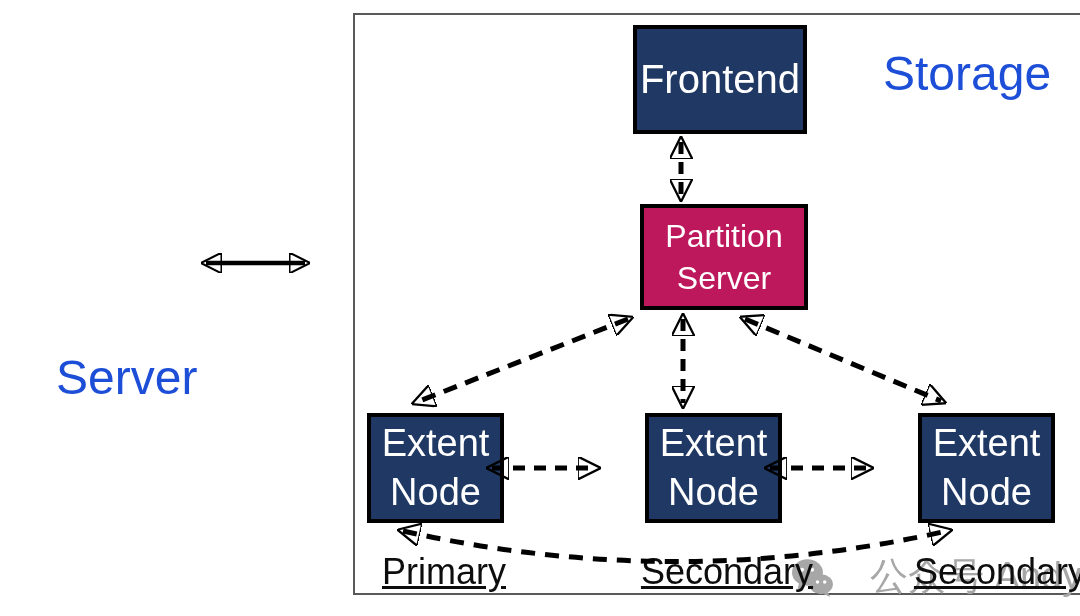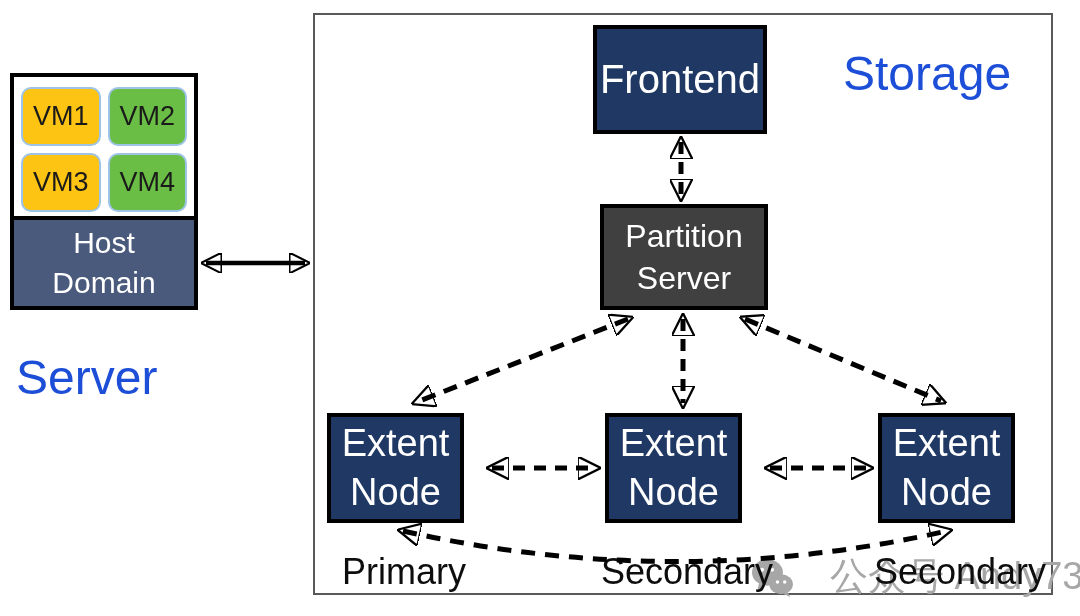--- a/index.html
+++ b/index.html
@@ -1,20 +1,20 @@
 <!DOCTYPE html>
 <html><head>
 <meta charset="utf-8">
 <style>
   html,body{margin:0;padding:0;background:#fff;}
   .canvas{
     position:relative;width:1080px;height:616px;background:#ffffff;
     font-family:"Liberation Sans", sans-serif;color:#111;overflow:hidden;
   }
-  .abs{position:absolute;}
+  .abs{position:absolute;margin-left:40px;}
   
   .compute-box{
     left:10px;top:73px;width:188px;height:237px;
     border:4px solid #000;box-sizing:border-box;background:#fff;z-index:2;
   }
   .vm-grid{
     position:absolute;left:0;top:0;right:0;height:143px;
     display:grid;grid-template-columns:1fr 1fr;grid-template-rows:1fr 1fr;
     gap:7px;padding:10px 7px 8px 7px;box-sizing:border-box;
   }
@@ -44,58 +44,48 @@
     color:#fff;text-align:center;white-space:pre-line;z-index:2;
   }
   .frontend{left:593px;top:25px;width:174px;height:109px;font-size:40px;}
   .partition{left:600px;top:204px;width:168px;height:106px;font-size:32px;line-height:1.32;}
   .extent{width:137px;height:110px;font-size:38px;line-height:1.3;}
   .node1{left:327px;top:413px;}
   .node2{left:605px;top:413px;}
   .node3{left:878px;top:413px;}
   .role-label{
     top:551px;width:220px;text-align:center;font-size:36px;color:#0d0d0d;
-    z-index:2;white-space:nowrap;
+    z-index:2;white-space:nowrap;text-decoration:underline;
   }
   .role-1{left:294px;}
   .role-2{left:577px;}
   .role-3{left:850px;}
   
   .watermark{
     left:750px;top:551px;display:flex;align-items:center;gap:6px;
     z-index:1;white-space:nowrap;
   }
   .watermark .wm-text{font-size:38px;}
   
   .arrows{position:absolute;left:0;top:0;z-index:3;pointer-events:none;}
   .arrows path{fill:none;stroke:#000;}
 </style>
 </head>
 <body>
 
 <div class="canvas">
 
-  <div class="abs compute-box">
-    <div class="vm-grid">
-      <div class="vm" style="background-color: rgb(253, 196, 19);">VM1</div>
-      <div class="vm" style="background-color: rgb(107, 190, 69);">VM2</div>
-      <div class="vm" style="background-color: rgb(253, 196, 19);">VM3</div>
-      <div class="vm" style="background-color: rgb(107, 190, 69);">VM4</div>
-    </div>
-    <div class="host-domain" style="background-color: rgb(74, 90, 124);">Host
-Domain</div>
-  </div>
   <div class="abs section-label compute-label">Server</div>
 
   <div class="abs storage-box"></div>
   <div class="abs section-label storage-label">Storage</div>
 
   <div class="abs navy-box frontend" style="background-color: rgb(31, 56, 100);">Frontend</div>
 
-  <div class="abs navy-box partition" style="background-color: #404040; text-align: center;">Partition
+  <div class="abs navy-box partition" style="background-color: #be185d; text-align: center;">Partition
 Server</div>
 
   <div class="abs navy-box extent node1" style="background-color: rgb(31, 56, 100);">Extent
 Node</div>
   <div class="abs navy-box extent node2" style="background-color: rgb(31, 56, 100);">Extent
 Node</div>
   <div class="abs navy-box extent node3" style="background-color: rgb(31, 56, 100);">Extent
 Node</div>
 
   <div class="abs role-label role-1">Primary</div>

